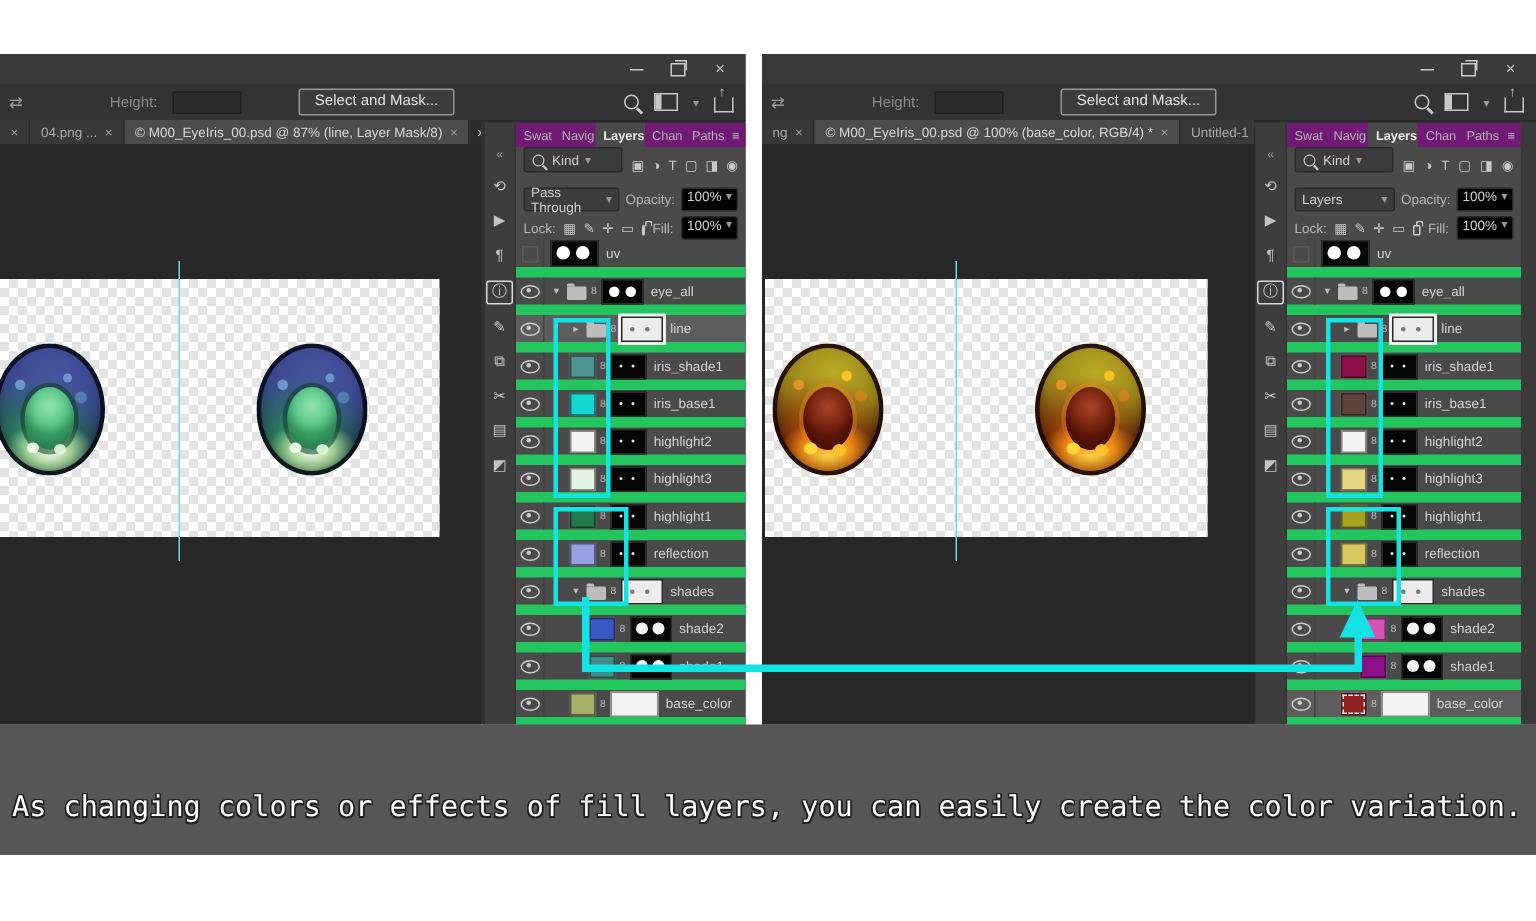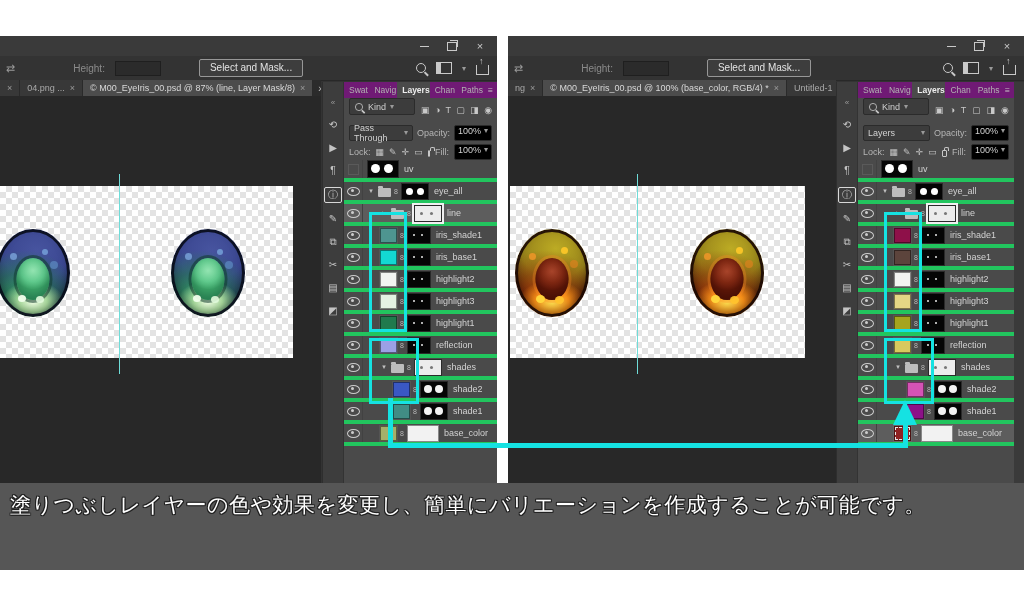--- a/index.html
+++ b/index.html
@@ -110,21 +110,21 @@
   .blendrow{height:21px;display:flex;align-items:center;gap:4px;padding:0 5px;}
   .blendsel{display:flex;align-items:center;justify-content:space-between;background:#3c3c3c;border:1px solid #2b2b2b;
             border-radius:2px;height:14px;padding:0 4px;width:78px;color:#d2d2d2;}
   .plabel{color:#b5b5b5;}
   .valbox{display:flex;align-items:flex-start;gap:3px;background:#000000;border:1px solid #2b2b2b;border-radius:2px;
           height:14px;padding:0 3px;color:#d2d2d2;}
   .lockrow{height:17px;display:flex;align-items:center;gap:5px;padding:0 5px;color:#c4c4c4;}
   .ico-lock{width:7px;height:5px;border:1px solid #c9c9c9;border-radius:1px;position:relative;display:inline-block;margin-top:3px;}
   .ico-lock::before{content:'';position:absolute;top:-4px;left:1px;width:3px;height:3px;border:1px solid #c9c9c9;border-bottom:none;border-radius:2px 2px 0 0;}
 
-  .lrow{height:18px;display:flex;align-items:center;border-bottom:4px solid #22c55e;}
+  .lrow{height:18px;display:flex;align-items:center;border-bottom:7px solid #22c55e;}
   .lrow.sel{background:#5d5d5d;}
   .eyecell{width:18px;height:100%;display:flex;align-items:center;justify-content:center;border-right:1px solid #424242;flex:none;}
   .eyecell.empty::before{content:'';width:9px;height:9px;border:1px solid #5a5a5a;}
   .ico-eye{width:11px;height:7px;border:1px solid #cdcdcd;border-radius:50%;position:relative;display:inline-block;}
   .ico-eye::after{content:'';position:absolute;left:3px;top:1.5px;width:3px;height:3px;border-radius:50%;background:#cdcdcd;}
   .rowbody{display:flex;align-items:center;gap:3px;height:100%;flex:1;min-width:0;}
   .chev{color:#c0c0c0;font-size:7px;width:8px;text-align:center;flex:none;}
   .ico-folder{width:13px;height:9px;background:#bdbdbd;border-radius:1px;position:relative;flex:none;margin-top:2px;}
   .ico-folder::before{content:'';position:absolute;top:-2px;left:0;width:5px;height:2px;background:#bdbdbd;border-radius:1px 1px 0 0;}
   .chain{color:#b8b8b8;font-size:7px;flex:none;}
@@ -701,16 +701,16 @@
   <div class="cbox" style="left:369px;top:212px;width:32px;height:114px;"></div>
   <div class="cbox" style="left:369px;top:338px;width:44px;height:60px;"></div>
   <div class="cbox" style="left:884px;top:212px;width:32px;height:114px;"></div>
   <div class="cbox" style="left:884px;top:338px;width:44px;height:60px;"></div>
   <div class="cseg" style="left:388px;top:398px;width:5px;height:50px;"></div>
   <div class="cseg" style="left:388px;top:443px;width:520px;height:5px;"></div>
   <div class="cseg" style="left:903px;top:424px;width:5px;height:24px;"></div>
   <div class="arrowhead" style="left:893px;top:400px;"></div>
 
   <div class="caption">
-    <div class="cap-jp">塗りつぶしレイヤーの色や効果を変更し、簡単にバリエーションを作成することが可能です。</div>
+    <div class="cap-en">As changing colors or effects of fill layers, you can easily create the color variation.</div>
   </div>
 
 </div>
 
 </body></html>

